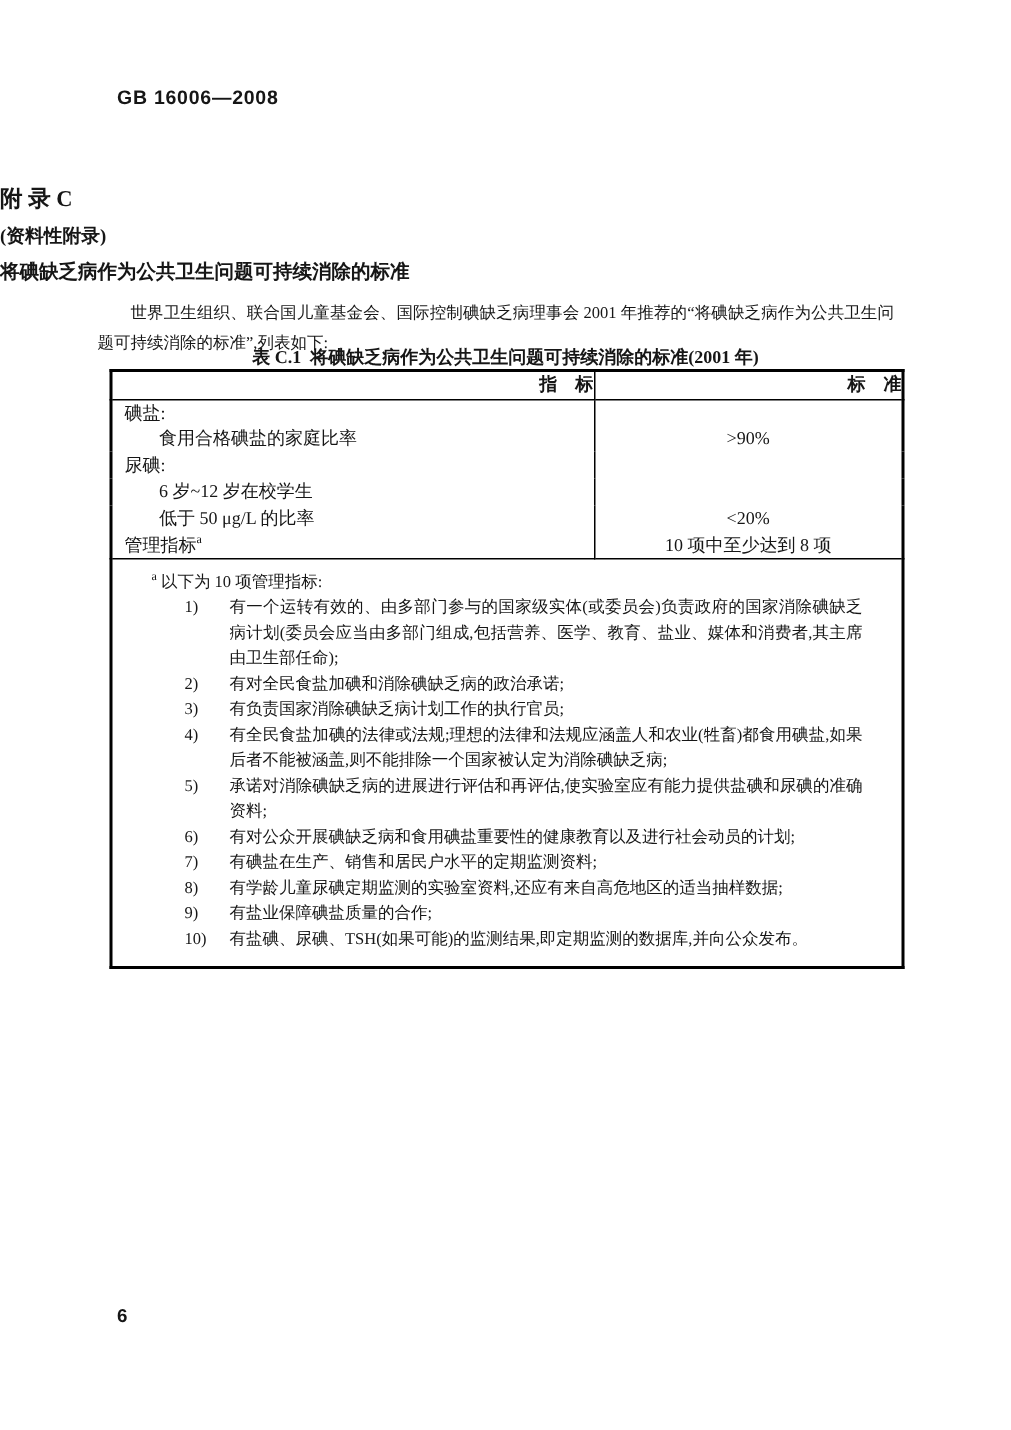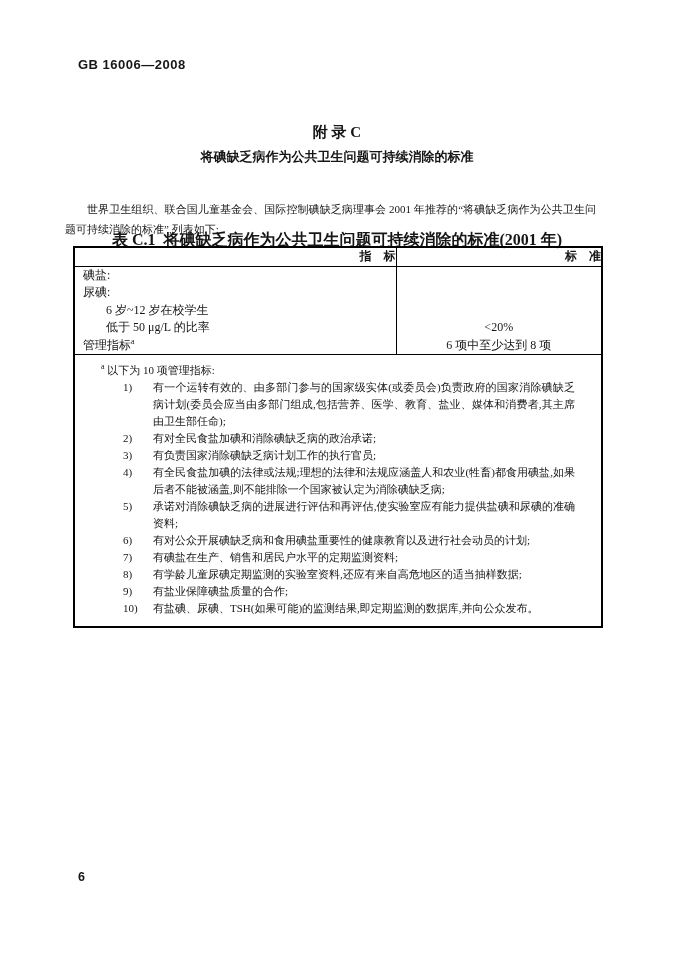--- a/index.html
+++ b/index.html
@@ -15,35 +15,34 @@
 
   .doc-code {
     position: absolute; top: 57px; left: 78px;
     font-size: 13px; font-weight: bold;
     letter-spacing: 0.5px;
     font-family: "Liberation Sans", sans-serif;
   }
 
   .appendix-block {
     position: absolute; top: 123px; left: 0; width: 674px;
-    text-align: center;
   }
   .appendix-label  { font-size: 15px; font-weight: bold; white-space: pre; }
   .appendix-type   { font-size: 12.5px; font-weight: bold; margin-top: 7px; }
   .appendix-title  { font-size: 13px;  font-weight: bold; margin-top: 6px; }
 
   .intro {
     position: absolute; top: 188px; left: 65px; width: 531px;
     font-size: 11px; line-height: 20px;
     text-indent: 2em; text-align: justify;
   }
 
   .table-caption {
     position: absolute; top: 230px; left: 0; width: 674px;
-    text-align: center; font-size: 16px; font-weight: bold;
+    text-align: center; font-size: 12px; font-weight: bold;
     white-space: pre;
   }
 
   table.std-table {
     position: absolute; top: 246px; left: 73px;
     width: 530px; border-collapse: collapse;
     border: 2px solid #000;
     table-layout: fixed;
   }
   .std-table th {
@@ -80,56 +79,61 @@
     font-family: "Liberation Sans", sans-serif;
   }
 </style>
 </head>
 <body>
 
 <div class="doc-code">GB 16006—2008</div>
 
 <div class="appendix-block">
   <div class="appendix-label">附 录 C</div>
+  <div class="appendix-type">(资料性附录)</div>
   <div class="appendix-title">将碘缺乏病作为公共卫生问题可持续消除的标准</div>
 </div>
 
 <p class="intro">世界卫生组织、联合国儿童基金会、国际控制碘缺乏病理事会 2001 年推荐的“将碘缺乏病作为公共卫生问题可持续消除的标准”,列表如下:</p>
 
 <div class="table-caption">表 C.1  将碘缺乏病作为公共卫生问题可持续消除的标准(2001 年)</div>
 
 <table class="std-table">
   <thead>
     <tr>
       <th class="col-indicator">指    标</th>
       <th class="col-standard">标    准</th>
     </tr>
   </thead>
   <tbody>
     <tr>
       <td class="cell-indicator">碘盐:</td>
       <td class="cell-standard"></td>
     </tr>
     <tr>
+      <td class="cell-indicator indent">食用合格碘盐的家庭比率</td>
+      <td class="cell-standard">&gt;90%</td>
+    </tr>
+    <tr>
       <td class="cell-indicator">尿碘:</td>
       <td class="cell-standard"></td>
     </tr>
     <tr>
       <td class="cell-indicator indent">6 岁~12 岁在校学生</td>
       <td class="cell-standard"></td>
     </tr>
     <tr>
       <td class="cell-indicator indent">低于 50 μg/L 的比率</td>
       <td class="cell-standard">&lt;20%</td>
     </tr>
     <tr class="last-body-row">
       <td class="cell-indicator">
         <span>管理指标</span><sup class="fn-sup">a</sup>
       </td>
-      <td class="cell-standard">6 项中至少达到 8 项</td>
+      <td class="cell-standard">10 项中至少达到 8 项</td>
     </tr>
     <tr>
       <td class="footnote-cell" colspan="2">
         <div class="fn-intro"><sup class="fn-sup">a</sup>&nbsp;<span>以下为 10 项管理指标:</span></div>
         <div class="fn-items">
           <div class="fn-item">
             <span class="fn-num">1)</span>
             <span class="fn-text">有一个运转有效的、由多部门参与的国家级实体(或委员会)负责政府的国家消除碘缺乏病计划(委员会应当由多部门组成,包括营养、医学、教育、盐业、媒体和消费者,其主席由卫生部任命);</span>
           </div>
           <div class="fn-item">

